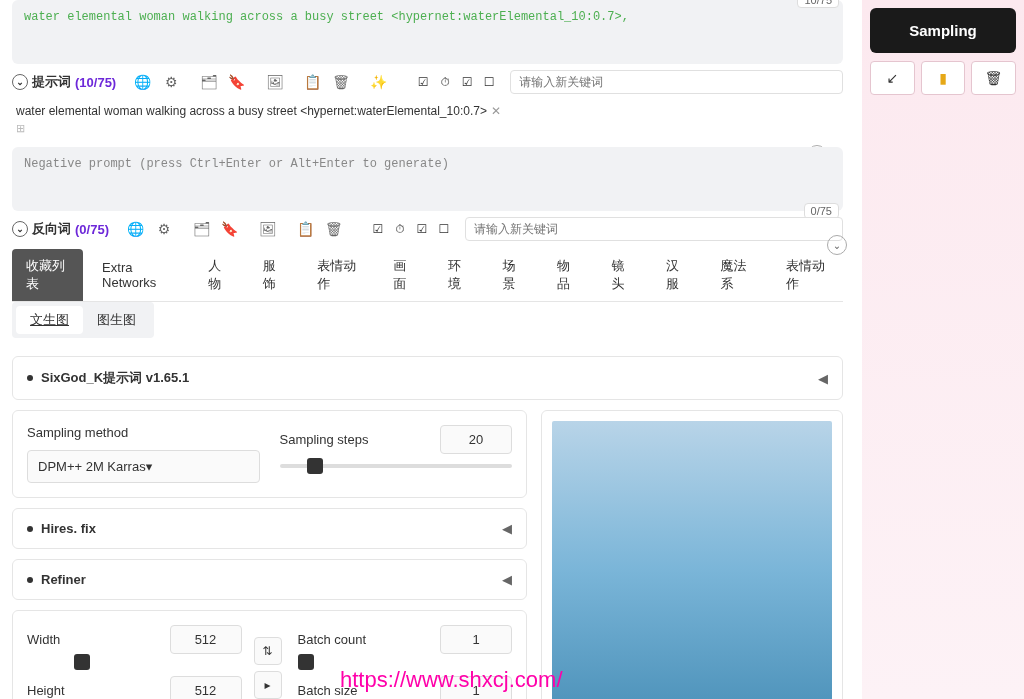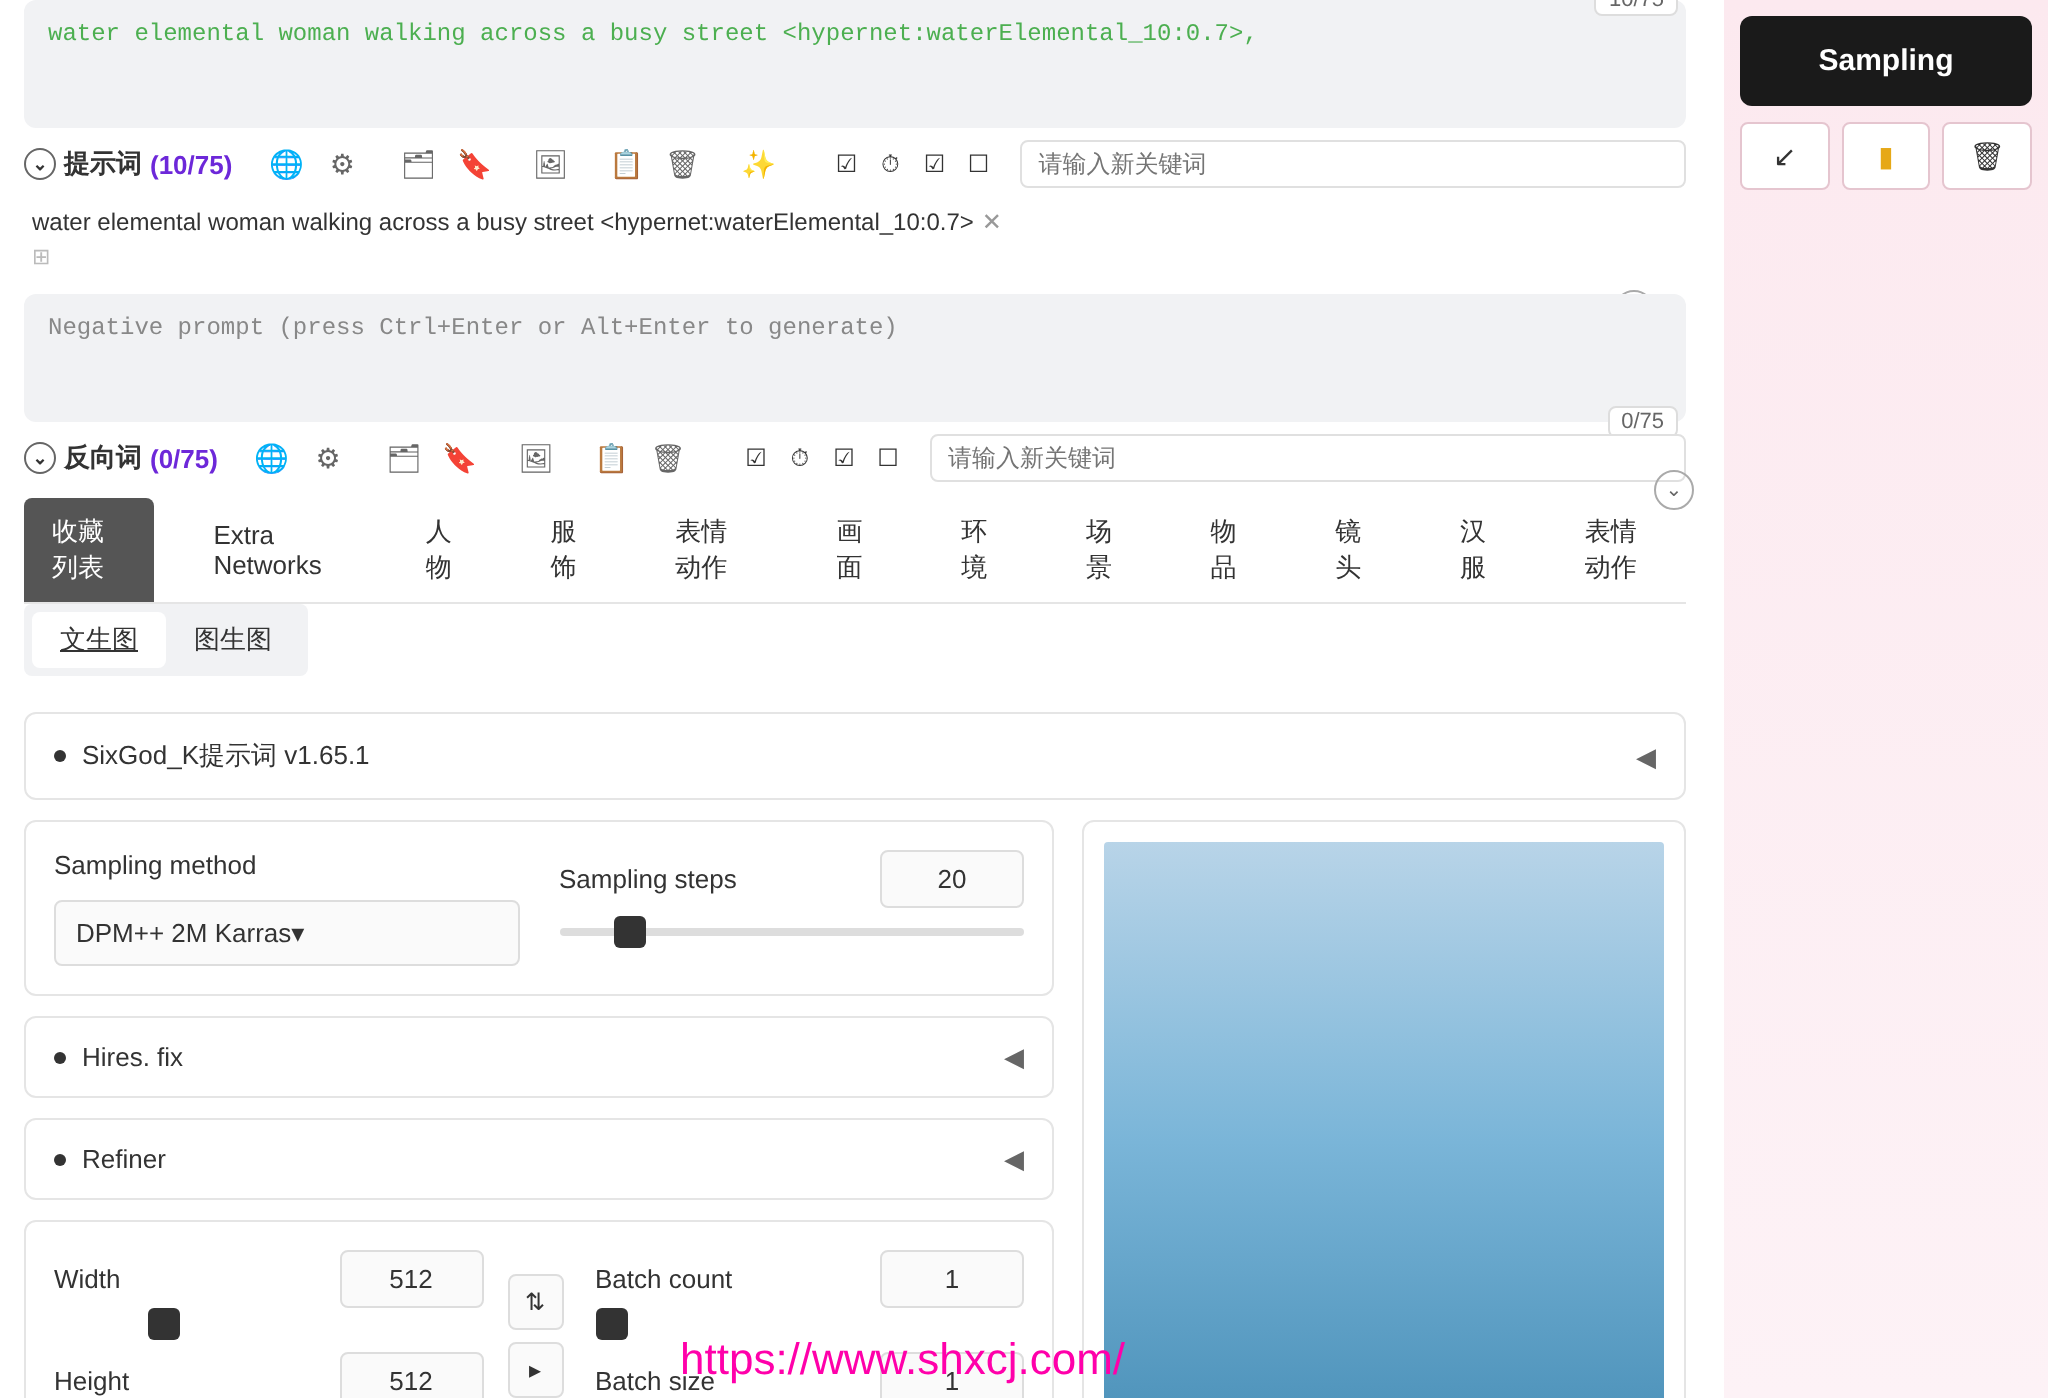--- a/index.html
+++ b/index.html
@@ -16,28 +16,28 @@
 .prompt-toolbar .count { color: #6d28d9; font-weight: 700; }
 .icon-row { display: flex; gap: 6px; margin-left: 12px; }
 .icon-btn { width: 22px; height: 22px; display: flex; align-items: center; justify-content: center; color: #666; border-radius: 4px; cursor: pointer; font-size: 14px; }
 .toggle-row { display: flex; align-items: center; gap: 4px; margin-left: 20px; }
 .toggle-icon { width: 18px; height: 18px; display: flex; align-items: center; justify-content: center; font-size: 12px; }
 .keyword-input { flex: 1; margin-left: 8px; padding: 4px 8px; border: 1px solid #e0e0e0; border-radius: 4px; font-size: 12px; color: #999; background: #fff; }
 .tag-area { margin-bottom: 10px; font-size: 12px; color: #333; padding: 2px 4px; }
 .tag-chip { display: inline-flex; align-items: center; gap: 4px; }
 .tag-close { color: #999; cursor: pointer; }
 .circle-caret { position: absolute; right: 16px; width: 20px; height: 20px; border: 1px solid #aaa; border-radius: 50%; display: flex; align-items: center; justify-content: center; font-size: 10px; color: #666; cursor: pointer; }
-.tabs-row { display: flex; align-items: center; gap: 16px; border-bottom: 1px solid #e5e5e5; margin-bottom: 0; font-size: 13px; }
+.tabs-row { display: flex; align-items: center; gap: 5px; border-bottom: 1px solid #e5e5e5; margin-bottom: 0; font-size: 13px; }
 .tab { padding: 8px 14px; cursor: pointer; color: #333; }
 .tab.active { background: #555; color: #fff; border-radius: 4px 4px 0 0; }
 .subtabs-row { display: flex; gap: 0; background: #f1f2f4; padding: 4px; border-radius: 4px; margin-bottom: 18px; width: fit-content; }
 .subtab { padding: 5px 14px; cursor: pointer; font-size: 13px; border-radius: 4px; }
 .subtab.active { background: #fff; text-decoration: underline; }
 .accordion { border: 1px solid #e5e5e5; border-radius: 6px; padding: 12px 14px; margin-bottom: 10px; display: flex; align-items: center; justify-content: space-between; cursor: pointer; font-size: 13px; }
-.accordion .title { display: flex; align-items: center; gap: 8px; font-weight: 400; }
+.accordion .title { display: flex; align-items: center; gap: 8px; font-weight: 700; }
 .accordion .dot { width: 6px; height: 6px; background: #333; border-radius: 50%; }
 .accordion .caret { color: #666; }
 .bottom-split { display: flex; gap: 14px; }
 .settings-col { width: 564px; }
 .output-col { flex: 1; border: 1px solid #e5e5e5; border-radius: 6px; padding: 10px; display: flex; align-items: flex-start; justify-content: center; min-height: 320px; }
 .output-col img, .output-placeholder { width: 280px; height: 300px; background: linear-gradient(180deg, #b8d4e8 0%, #7ab5d8 50%, #4a90b8 100%); border-radius: 2px; }
 .settings-panel { border: 1px solid #e5e5e5; border-radius: 6px; padding: 14px; margin-bottom: 10px; }
 .row2 { display: flex; gap: 20px; align-items: flex-start; }
 .col-half { flex: 1; }
 .field-label { font-size: 13px; color: #333; margin-bottom: 10px; display: block; }
@@ -147,20 +147,21 @@
     <div class="tab">Extra Networks</div>
     <div class="tab">人物</div>
     <div class="tab">服饰</div>
     <div class="tab">表情动作</div>
     <div class="tab">画面</div>
     <div class="tab">环境</div>
     <div class="tab">场景</div>
     <div class="tab">物品</div>
     <div class="tab">镜头</div>
     <div class="tab">汉服</div>
+    <div class="tab">魔法系</div>
     <div class="tab">表情动作</div>
   </div>
   <div class="subtabs-row">
     <div class="subtab active">文生图</div>
     <div class="subtab">图生图</div>
   </div>
 
   <div class="accordion">
     <span class="title">
         <span class="dot"></span>

